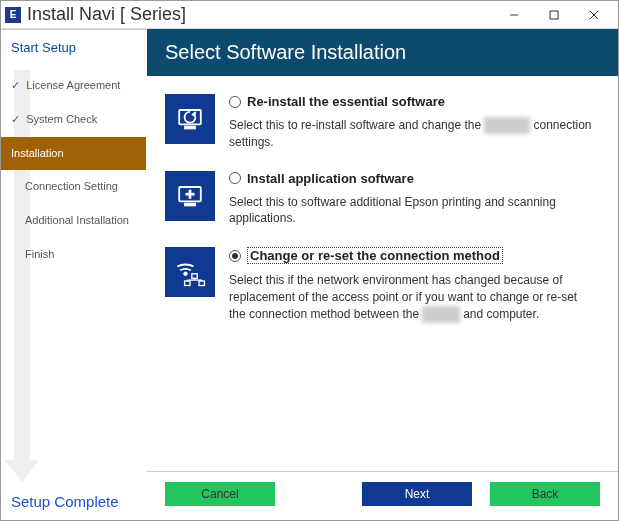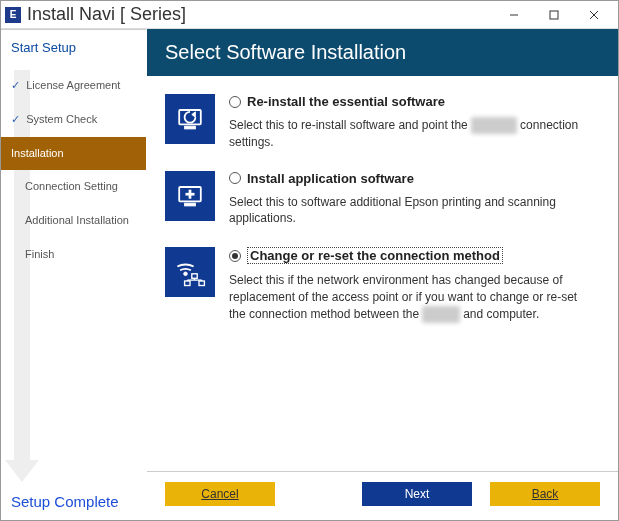--- a/index.html
+++ b/index.html
@@ -35,21 +35,21 @@
   .opt-body { flex: 1; }
   .radio-line { display: flex; align-items: center; gap: 6px; }
   .radio { width: 12px; height: 12px; border: 1px solid #555; border-radius: 50%; display: inline-flex; align-items: center; justify-content: center; background: #fff; }
   .radio.selected::after { content: ""; width: 6px; height: 6px; background: #333; border-radius: 50%; }
   .opt-title { font-weight: bold; font-size: 13px; color: #222; }
   .opt-title.boxed { border: 1px dotted #444; padding: 0 2px; }
   .opt-desc { margin-top: 8px; font-size: 12px; color: #333; line-height: 1.4; padding-right: 6px; }
   .blur { background: #ccc; color: transparent; filter: blur(2px); border-radius: 2px; display: inline-block; padding: 0 1px; }
   .footer { border-top: 1px solid #ccc; padding: 10px 18px 14px 18px; display: flex; align-items: center; gap: 18px; }
   .btn { width: 110px; height: 24px; display: flex; align-items: center; justify-content: center; font-size: 12px; cursor: pointer; border: none; }
-  .btn-gray { background: #eab308; color: #333; text-decoration: underline; }
+  .btn-gray { background: #22c55e; color: #333; }
   .btn-blue { background: #103a92; color: #fff; }
   .footer .push { flex: 1; }
 </style>
 </head>
 <body>
 
 <div class="window">
 
   <div class="titlebar">
     <div class="app-icon">E</div>
@@ -119,21 +119,21 @@
                 <path d="M20 12 a6 6 0 1 0 6 6" fill="none" stroke="#fff" stroke-width="2"></path>
                 <path d="M26 12 l-4 3 l4 3 z" fill="#fff"></path>
               </svg>
           </div>
           <div class="opt-body">
             <div class="radio-line">
               <span class="radio"></span>
               <span class="opt-title">Re-install the essential software</span>
             </div>
             <div class="opt-desc">
-              <span>Select this to re-install software and point the </span><span class="blur">Printer's</span><span> connection settings.</span>
+              <span>Select this to re-install software and change the </span><span class="blur">Printer's</span><span> connection settings.</span>
             </div>
           </div>
         </div>
 
         <div class="option">
           <div class="opt-icon">
             <svg viewBox="0 0 40 40">
                 <rect x="8" y="10" width="24" height="16" rx="1" fill="none" stroke="#fff" stroke-width="2"></rect>
                 <rect x="14" y="28" width="12" height="3" fill="#fff"></rect>
                 <line x1="20" y1="13" x2="20" y2="23" stroke="#fff" stroke-width="3"></line>

